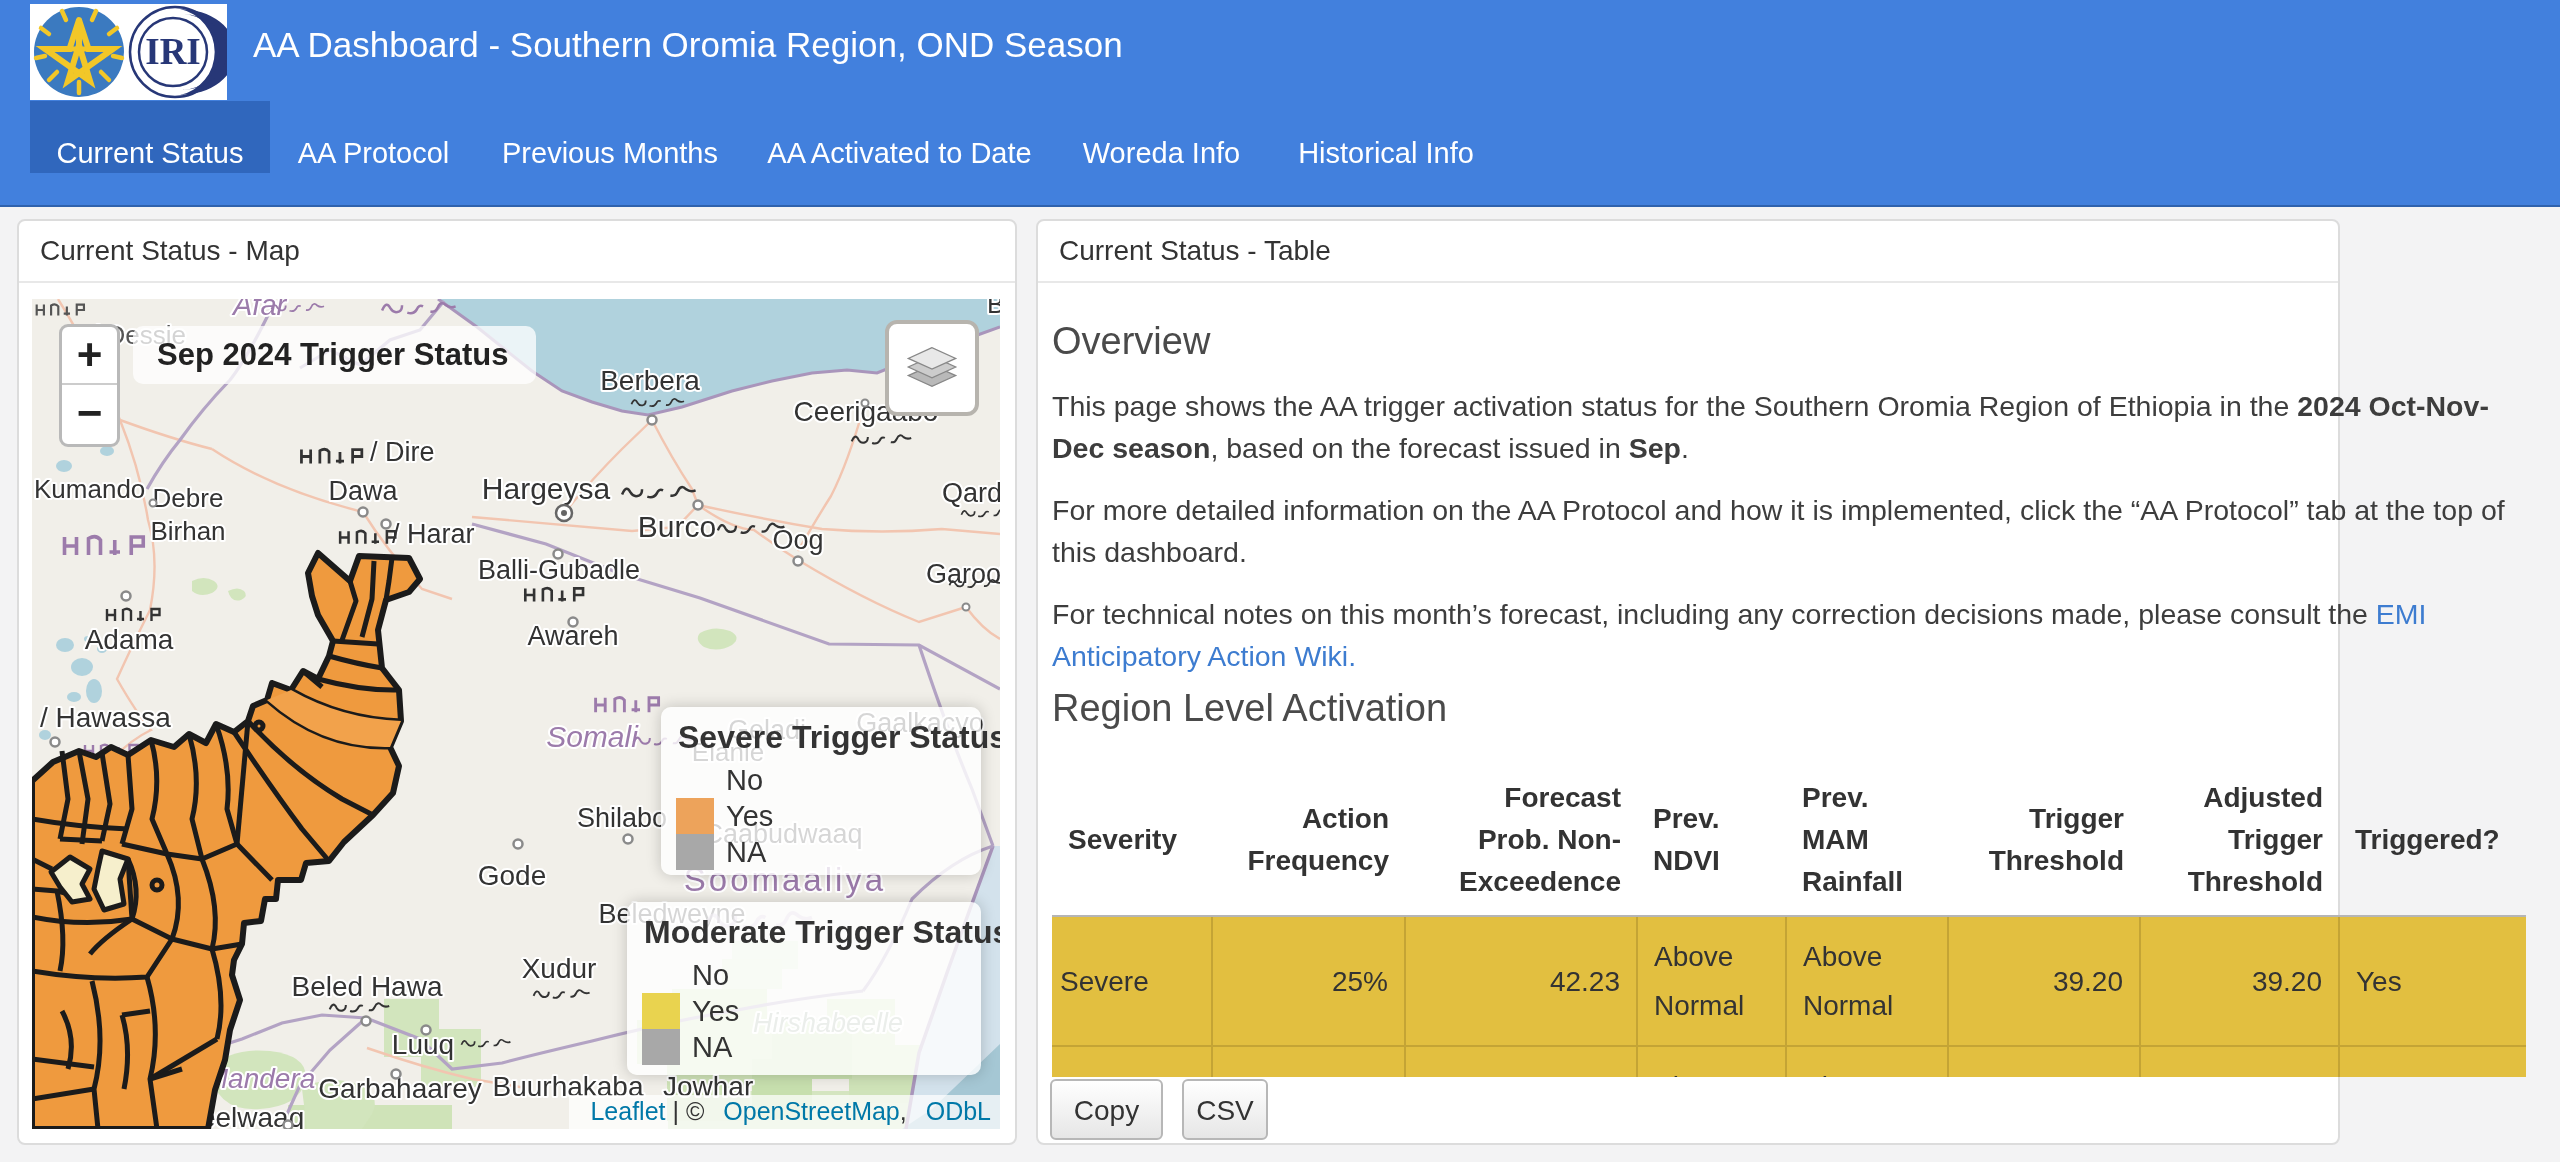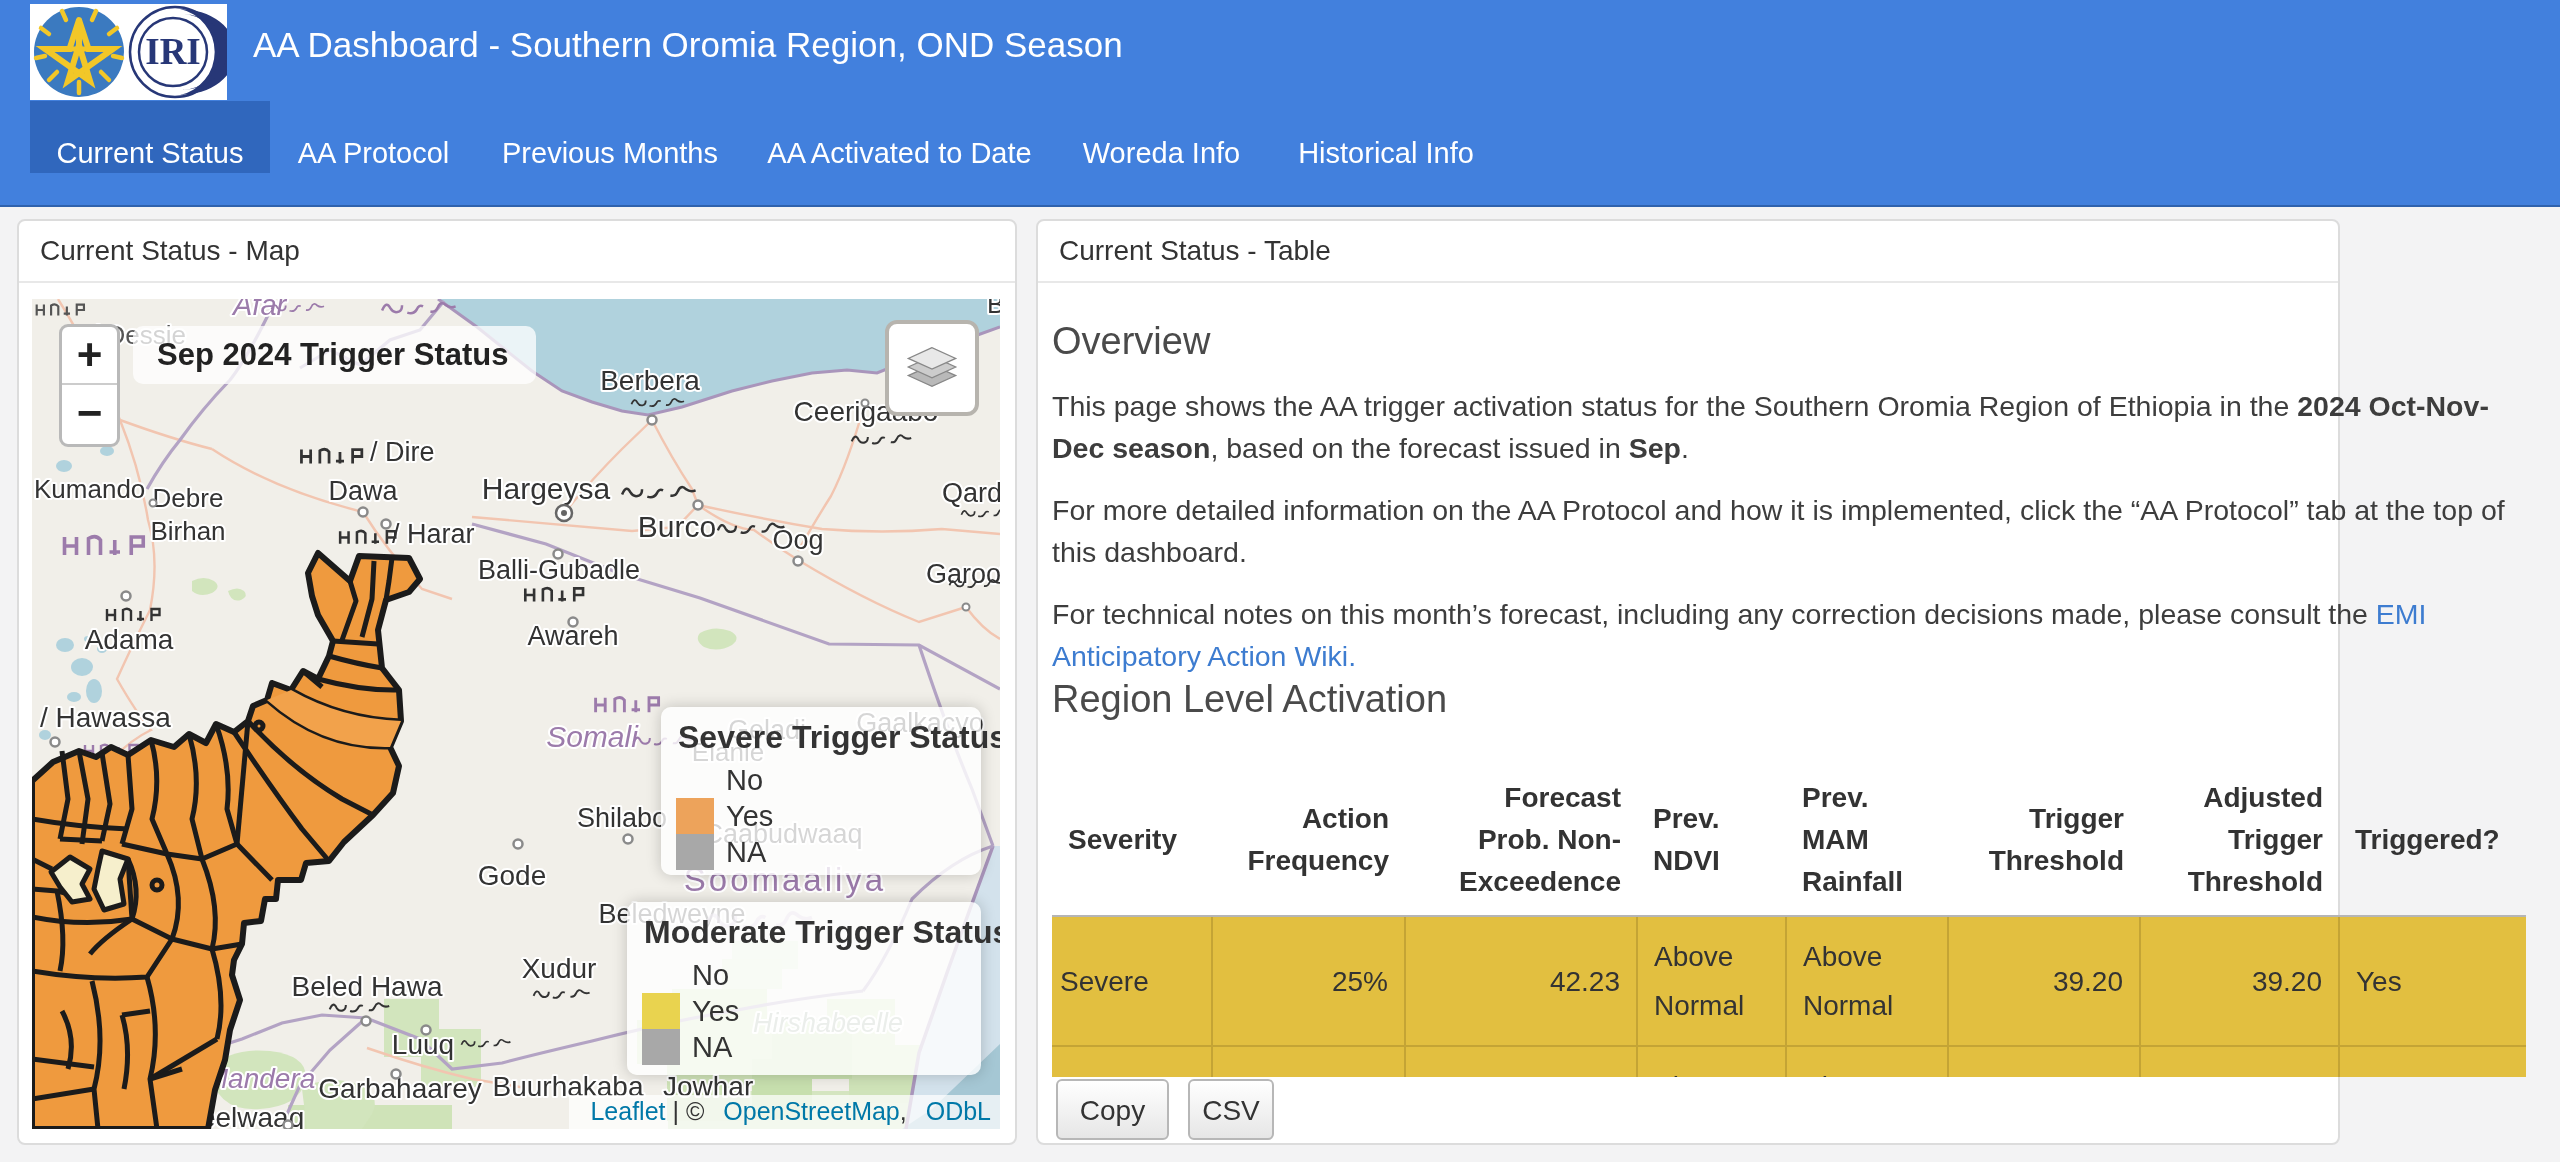--- a/index.html
+++ b/index.html
@@ -22,21 +22,21 @@
   #rc p { font-size:28.5px; color:#3d3d3d; line-height:42px; }
   #rc a { color:#3d7cd0; text-decoration:none; }
   
   #tblwrap { position:absolute; left:1052px; top:765px; width:1475px; height:312px; overflow:hidden; }
   table.dt { border-collapse:collapse; width:1474px; table-layout:fixed; font-size:28px; color:#333; }
   table.dt th { font-weight:bold; vertical-align:middle; padding:12px 16px; line-height:42px; border-bottom:2px solid #b5b5b5; }
   table.dt td { background:#e2bf40; vertical-align:middle; padding:15px 16px; line-height:49px; border:2px solid #c4a435; border-top:none; }
   table.dt td:first-child { border-left:none;padding-left:8px; }
   table.dt td:last-child { border-right:none; }
   .tr { text-align:right; } .tl { text-align:left; }
-  .btn { position:absolute; top:1079px; height:61px; background:linear-gradient(#ffffff,#e6e6e6); border:2px solid #b7b7b7; border-radius:6px; font-size:28px; color:#333; text-align:center; line-height:59px;margin-left:6px; }
+  .btn { position:absolute; top:1079px; height:61px; background:linear-gradient(#ffffff,#e6e6e6); border:2px solid #b7b7b7; border-radius:6px; font-size:28px; color:#333; text-align:center; line-height:59px; }
   
   #mapbox { position:absolute; left:32px; top:299px; width:968px; height:830px; background:#f1efe9; overflow:hidden; }
   #mapsvg { position:absolute; left:0; top:0; }
   #zoomctl { position:absolute; left:27px; top:25px; width:61px; height:123px; background:#fff; border:3px solid #b9b9b9; border-radius:9px; }
   #zplus,#zminus { width:55px; height:58px; text-align:center; font-size:44px; font-weight:bold; color:#222; line-height:56px; }
   #zplus { border-bottom:2px solid #ccc; }
   #maptitle { position:absolute; left:101px; top:27px; width:403px; height:58px; background:rgba(255,255,255,0.75); border-radius:10px; font-size:31px; font-weight:bold; color:#222; line-height:58px; padding-left:24px; }
   #layersctl { position:absolute; left:853px; top:21px; width:94px; height:96px; background:#fff; border:4px solid #b7b4ae; border-radius:12px; text-align:center; padding-top:15px; }
   .lg { position:absolute; background:rgba(255,255,255,0.8); border-radius:10px; box-shadow:0 0 15px rgba(0,0,0,0.2); }
   .lg .t { font-weight:bold; font-size:32px; color:#333; padding:12px 0 6px 17px; white-space:nowrap; }
@@ -92,21 +92,21 @@
   </div>
 <div class="panel" id="panelR">
     <div class="panel-hdr">Current Status - Table</div>
   </div>
 
 <div id="rc">
   <h3 style="margin-top:38px;">Overview</h3>
   <p style="margin-top:22px;">This page shows the AA trigger activation status for the Southern Oromia Region of Ethiopia in the <b>2024 Oct-Nov-Dec season</b>, based on the forecast issued in <b>Sep</b>.</p>
   <p style="margin-top:20px;">For more detailed information on the AA Protocol and how it is implemented, click the “AA Protocol” tab at the top of this dashboard.</p>
   <p style="margin-top:20px;">For technical notes on this month’s forecast, including any correction decisions made, please consult the <a>EMI Anticipatory Action Wiki.</a></p>
-  <h3 style="margin-top:1px;">Region Level Activation</h3>
+  <h3 style="margin-top:10px;">Region Level Activation</h3>
 </div>
 
 <div id="tblwrap">
 <table class="dt">
 <colgroup>
 <col style="width:160px">
         <col style="width:193px">
         <col style="width:232px">
         <col style="width:149px">
 <col style="width:162px">

